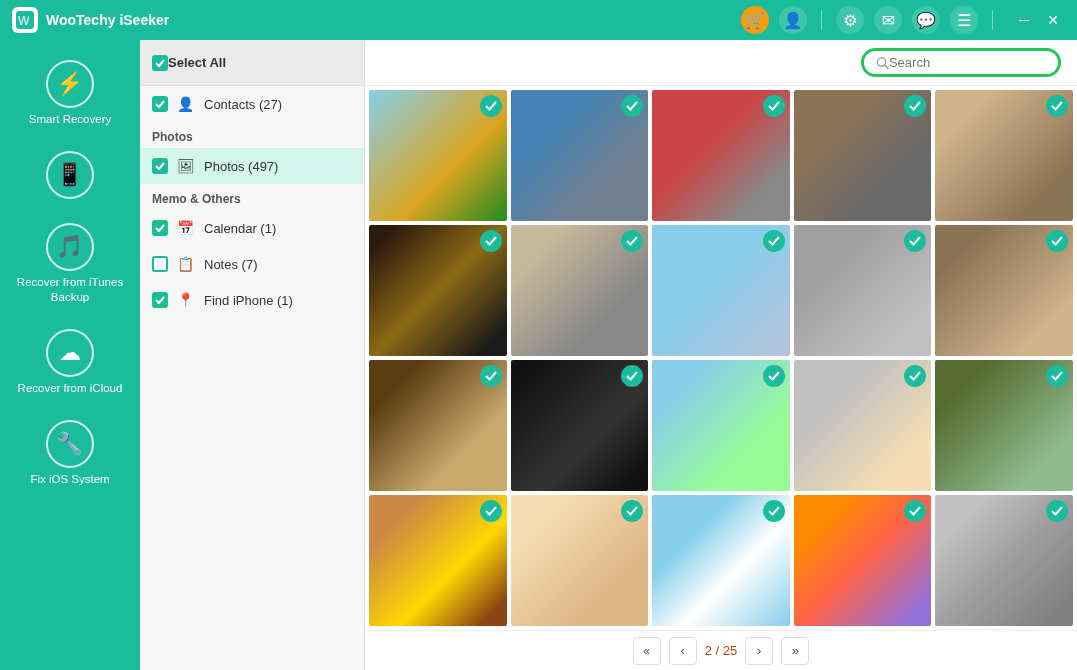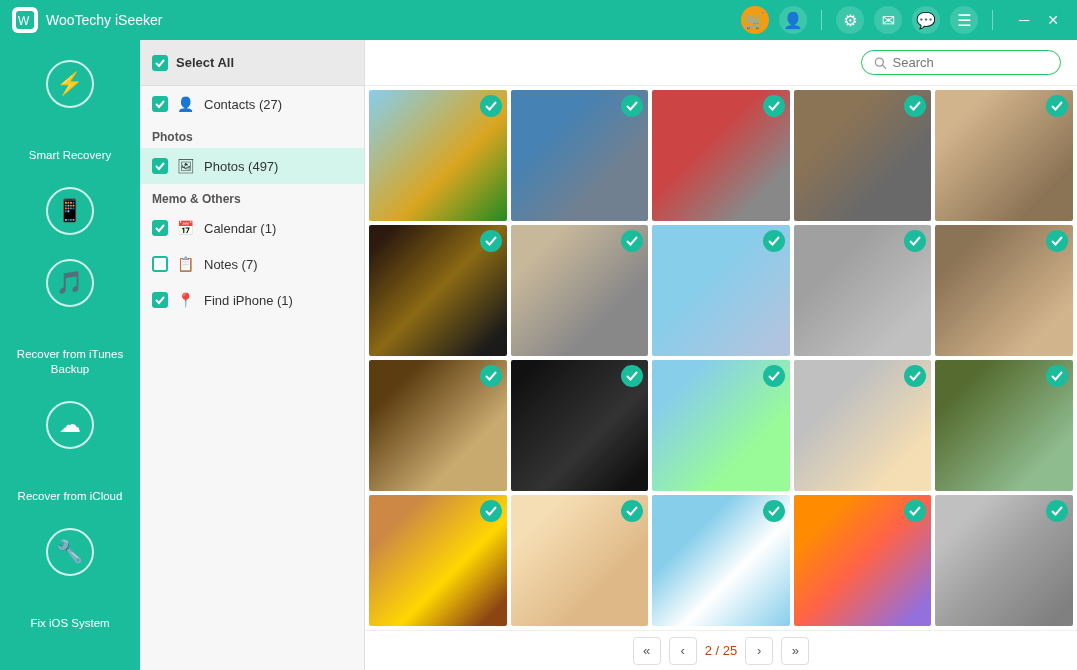--- a/index.html
+++ b/index.html
@@ -16,21 +16,21 @@
     }
     .title-bar-logo {
       width: 26px; height: 26px;
       background: white;
       border-radius: 6px;
       display: flex; align-items: center; justify-content: center;
       margin-right: 8px;
       flex-shrink: 0;
     }
     .title-bar-logo svg { width: 18px; height: 18px; }
-    .title-bar-title { font-size: 14px; font-weight: 400; flex: 1; }
+    .title-bar-title { font-size: 14px; font-weight: 700; flex: 1; }
     .title-bar-icons { display: flex; align-items: center; gap: 10px; margin-left: auto; }
     .title-bar-icons .icon-btn {
       width: 28px; height: 28px;
       border-radius: 50%;
       display: flex; align-items: center; justify-content: center;
       cursor: pointer; color: white; font-size: 16px;
       background: rgba(255,255,255,0.15);
     }
     .icon-btn.cart { background: #f39c12; border-radius: 50%; }
     .icon-btn.user { background: rgba(255,255,255,0.15); }
@@ -61,34 +61,34 @@
       text-align: center;
       gap: 4px;
     }
     .sidebar-item .icon-circle {
       width: 48px; height: 48px;
       border: 2px solid rgba(255,255,255,0.8);
       border-radius: 50%;
       display: flex; align-items: center; justify-content: center;
       font-size: 22px;
     }
-    .sidebar-item .label { font-size: 11.5px; font-weight: 500; line-height: 1.3; margin-top: 36px; }
+    .sidebar-item .label { font-size: 11.5px; font-weight: 500; line-height: 1.3; }
 
     
     .panel {
       width: 225px;
       background: #f7f7f7;
       border-right: 1px solid #e0e0e0;
       display: flex;
       flex-direction: column;
     }
     .panel-header {
       background: #eaeaea;
       padding: 10px 12px;
-      display: flex; align-items: center; gap: 8px;
+      display: flex; align-items: center; 
       border-bottom: 1px solid #ddd;
       height: 46px;
     }
     .panel-header label { font-size: 13px; font-weight: 600; color: #333; cursor: pointer; }
     .panel-section-label {
       padding: 8px 12px 4px;
       font-size: 12px;
       font-weight: 600;
       color: #555;
     }
@@ -132,22 +132,22 @@
     .content-toolbar {
       height: 46px;
       display: flex;
       align-items: center;
       justify-content: flex-end;
       padding: 0 16px;
       border-bottom: 1px solid #eee;
       background: white;
     }
     .search-box {
-      display: flex; align-items: center; gap: 6px;
-      border: 1px solid #22c55e;
+      display: flex; align-items: center; 
+      border: 3px solid #22c55e;
       border-radius: 16px;
       padding: 4px 12px;
       background: white;
       width: 200px;
     }
     .search-box input {
       border: none; outline: none;
       font-size: 13px; color: #333;
       background: transparent;
       width: 100%;

